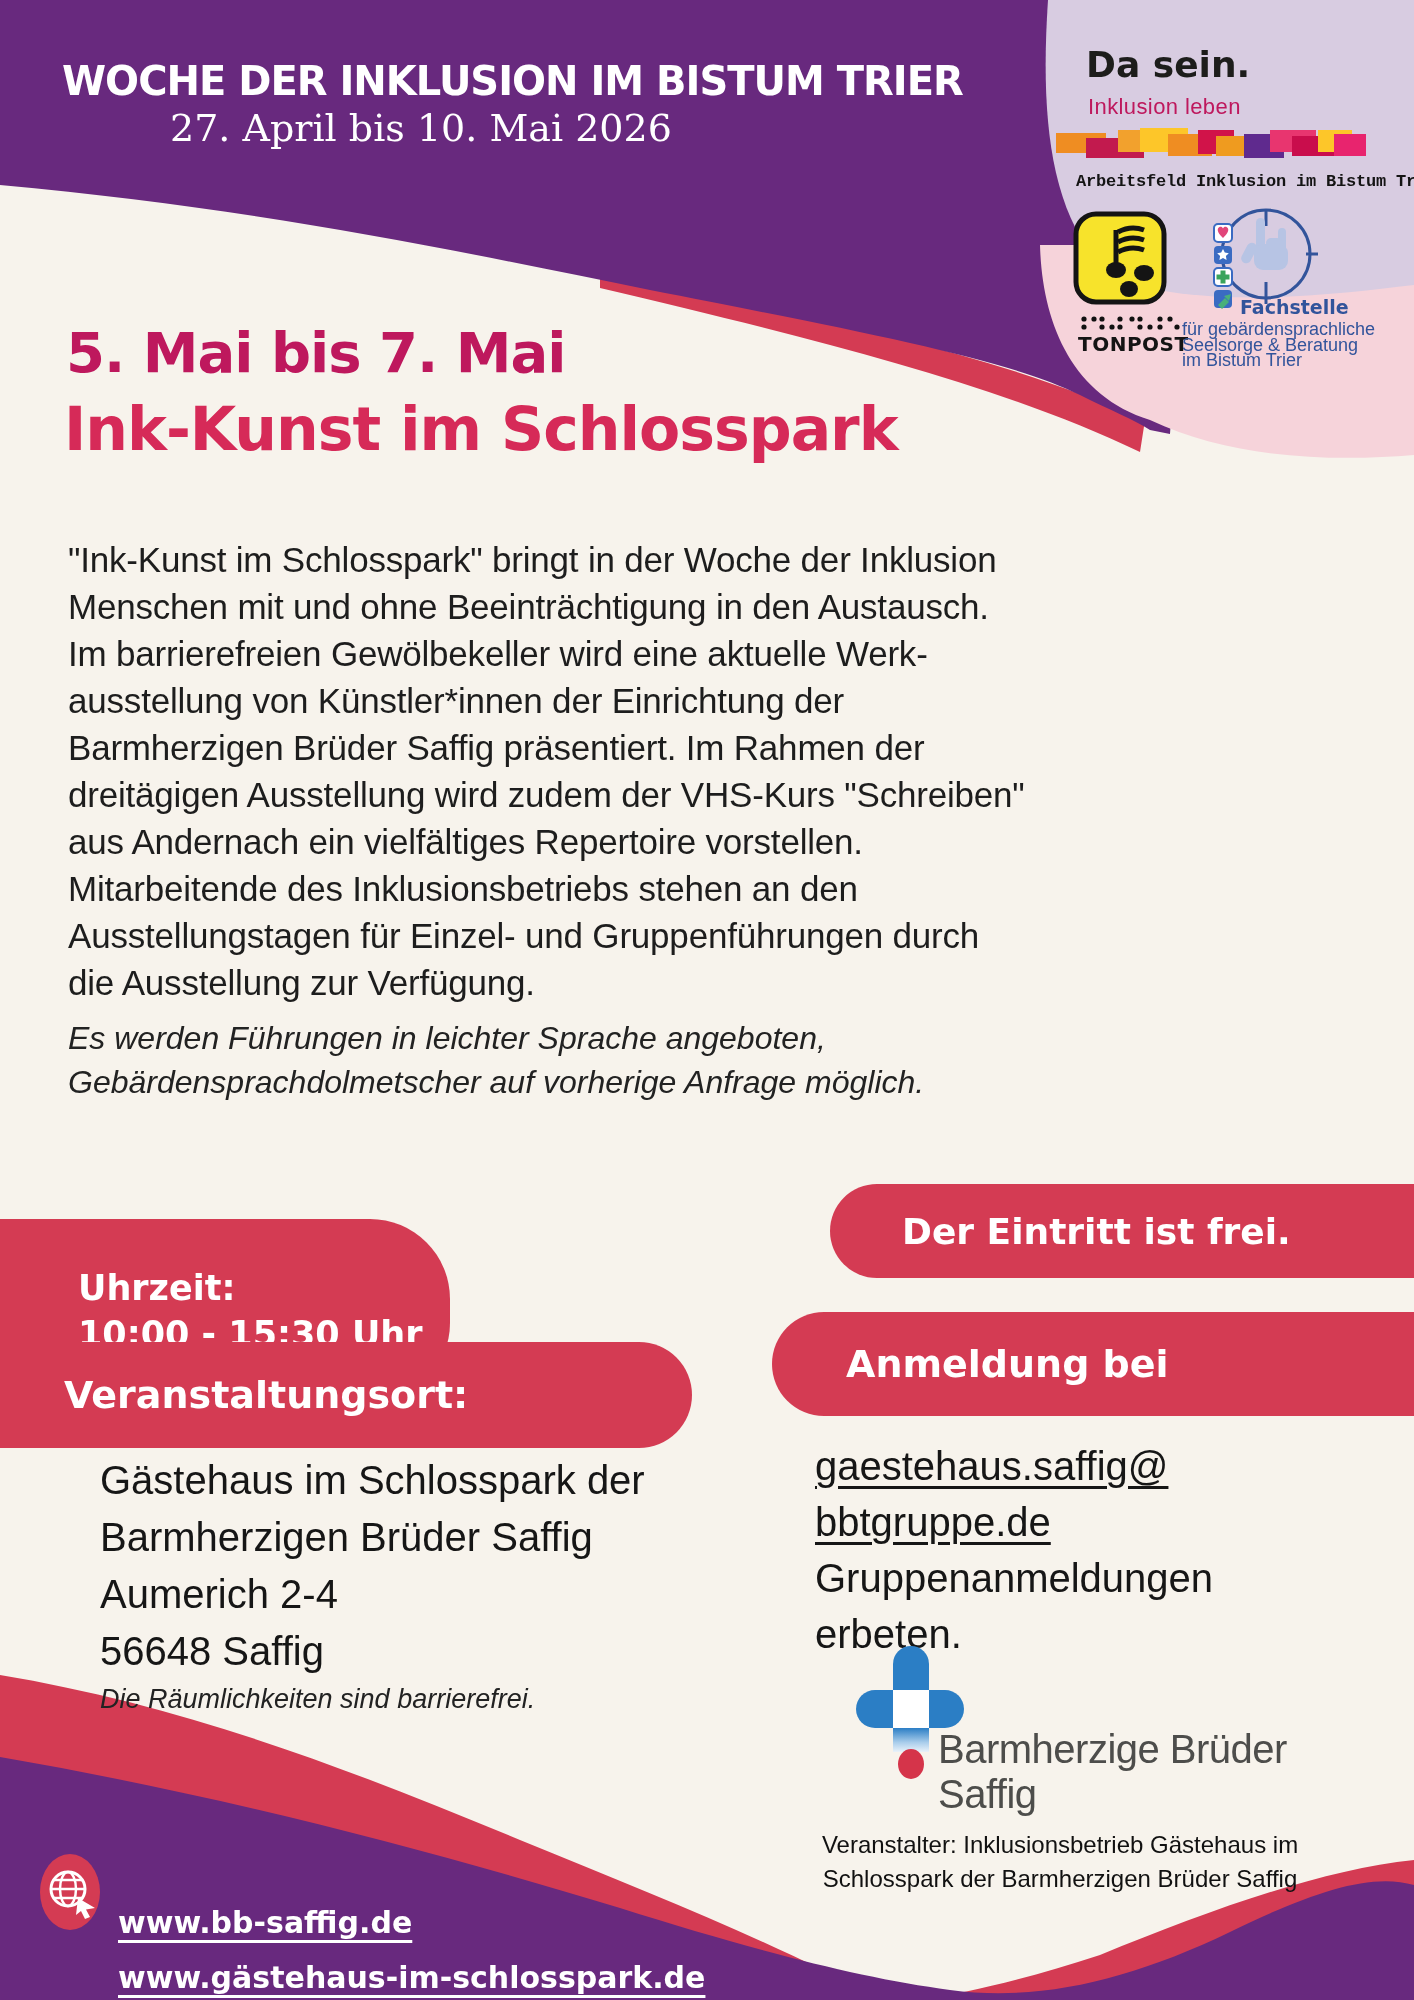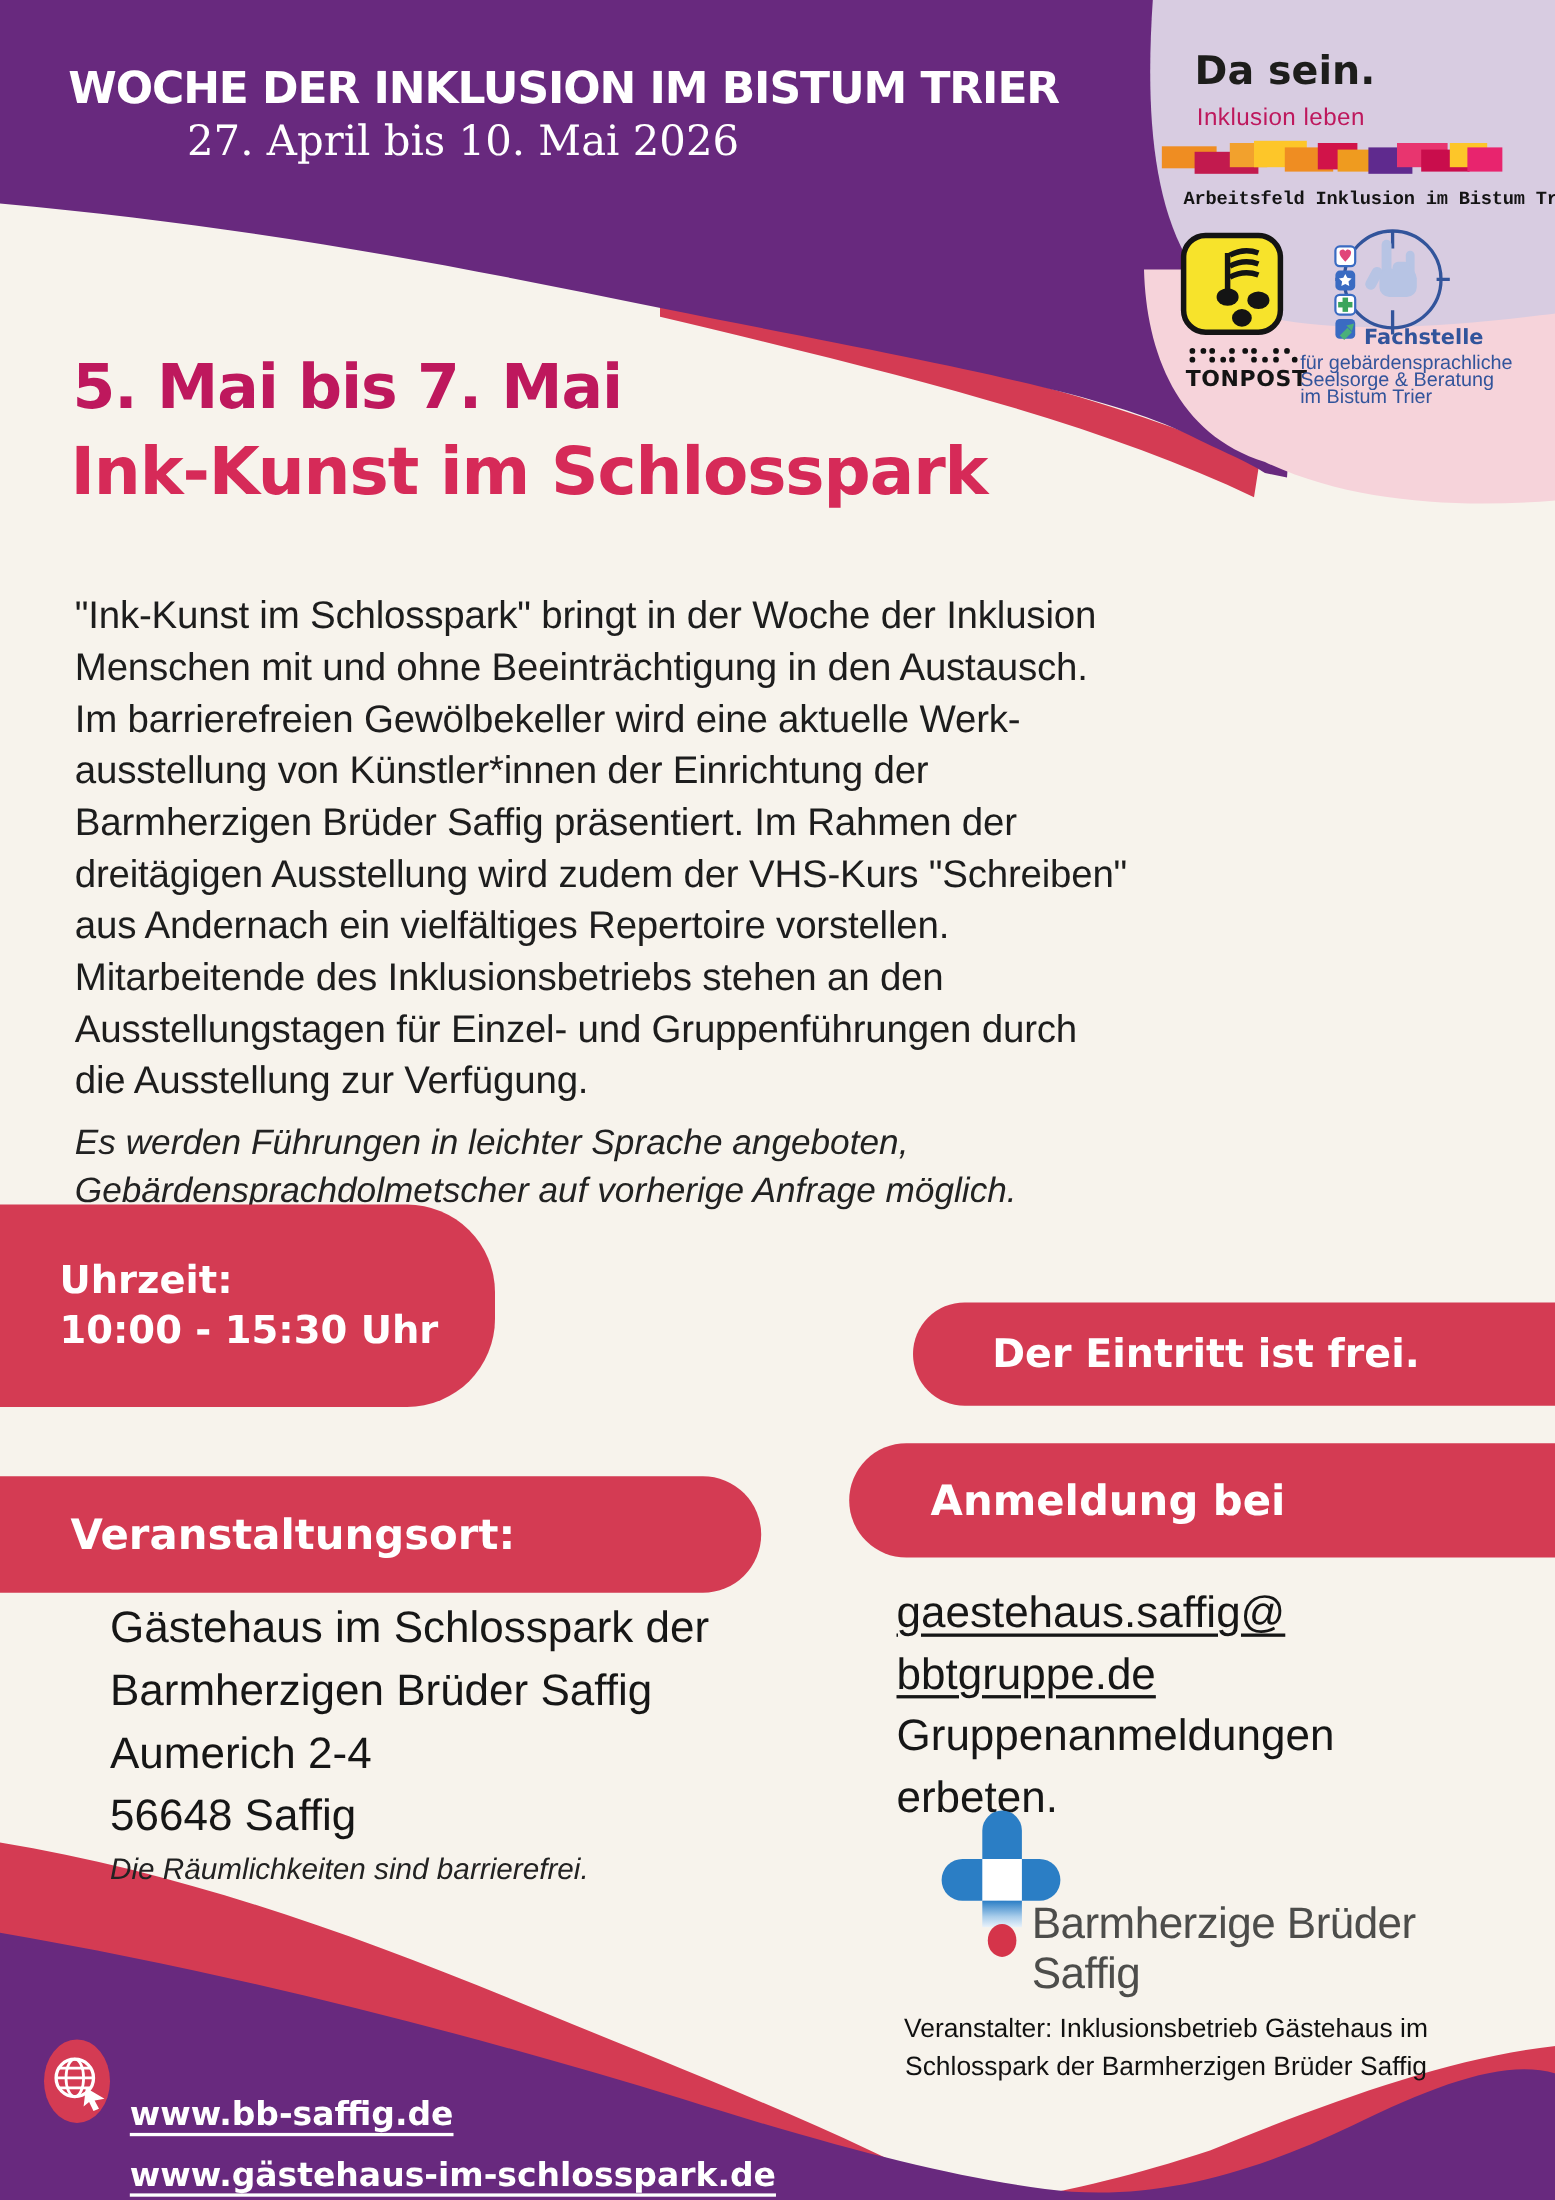--- a/index.html
+++ b/index.html
@@ -26,21 +26,21 @@
   .fach-title{left:1240px;top:296px;font-family:"DejaVu Sans",sans-serif;font-weight:bold;font-size:19px;color:var(--navy);}
   .fach-sub{left:1182px;top:322px;font-size:18px;line-height:15.5px;color:var(--navy);}
 
   .h1{left:66px;top:320px;font-family:"DejaVu Sans",sans-serif;font-weight:bold;font-size:56px;letter-spacing:-1px;color:#be185d;white-space:nowrap;}
   .h2{left:64px;top:394px;font-family:"DejaVu Sans",sans-serif;font-weight:bold;font-size:60px;letter-spacing:-1px;color:var(--headingred);white-space:nowrap;}
   .body-text{left:68px;top:536px;font-size:35px;line-height:47px;letter-spacing:-.2px;color:var(--ink);}
   .body-note{left:68px;top:1016px;font-size:32px;line-height:44px;font-style:italic;color:#222;}
 
   .badge{background:var(--red);color:#fff;font-family:"DejaVu Sans",sans-serif;font-weight:bold;
          display:flex;flex-direction:column;justify-content:center;}
-  .badge-time{left:0;top:1095px;width:450px;height:184px;border-radius:0 80px 80px 0;padding-left:54px;box-sizing:border-box;font-size:35px;line-height:46px;}
+  .badge-time{left:0;top:1219px;width:450px;height:184px;border-radius:0 80px 80px 0;padding-left:78px;box-sizing:border-box;font-size:35px;line-height:46px;}
   .badge-entry{left:830px;top:1184px;width:584px;height:94px;border-radius:50px 0 0 50px;padding-left:72px;box-sizing:border-box;font-size:36px;}
   .badge-reg{left:772px;top:1312px;width:642px;height:104px;border-radius:52px 0 0 52px;padding-left:74px;box-sizing:border-box;font-size:38px;}
   .badge-venue{left:0;top:1342px;width:692px;height:106px;border-radius:0 53px 53px 0;padding-left:64px;box-sizing:border-box;font-size:38px;}
 
   .venue-lines{left:100px;top:1452px;font-size:40px;line-height:57px;color:#161616;}
   .venue-note{left:100px;top:1684px;font-size:27px;font-style:italic;color:#222;}
 
   .reg-col{left:815px;top:1438px;font-size:40px;line-height:56px;color:#161616;}
   .email-line{text-decoration:underline;text-decoration-thickness:2.5px;text-underline-offset:6px;cursor:pointer;}
   .reg-note{font-size:40px;line-height:56px;}

